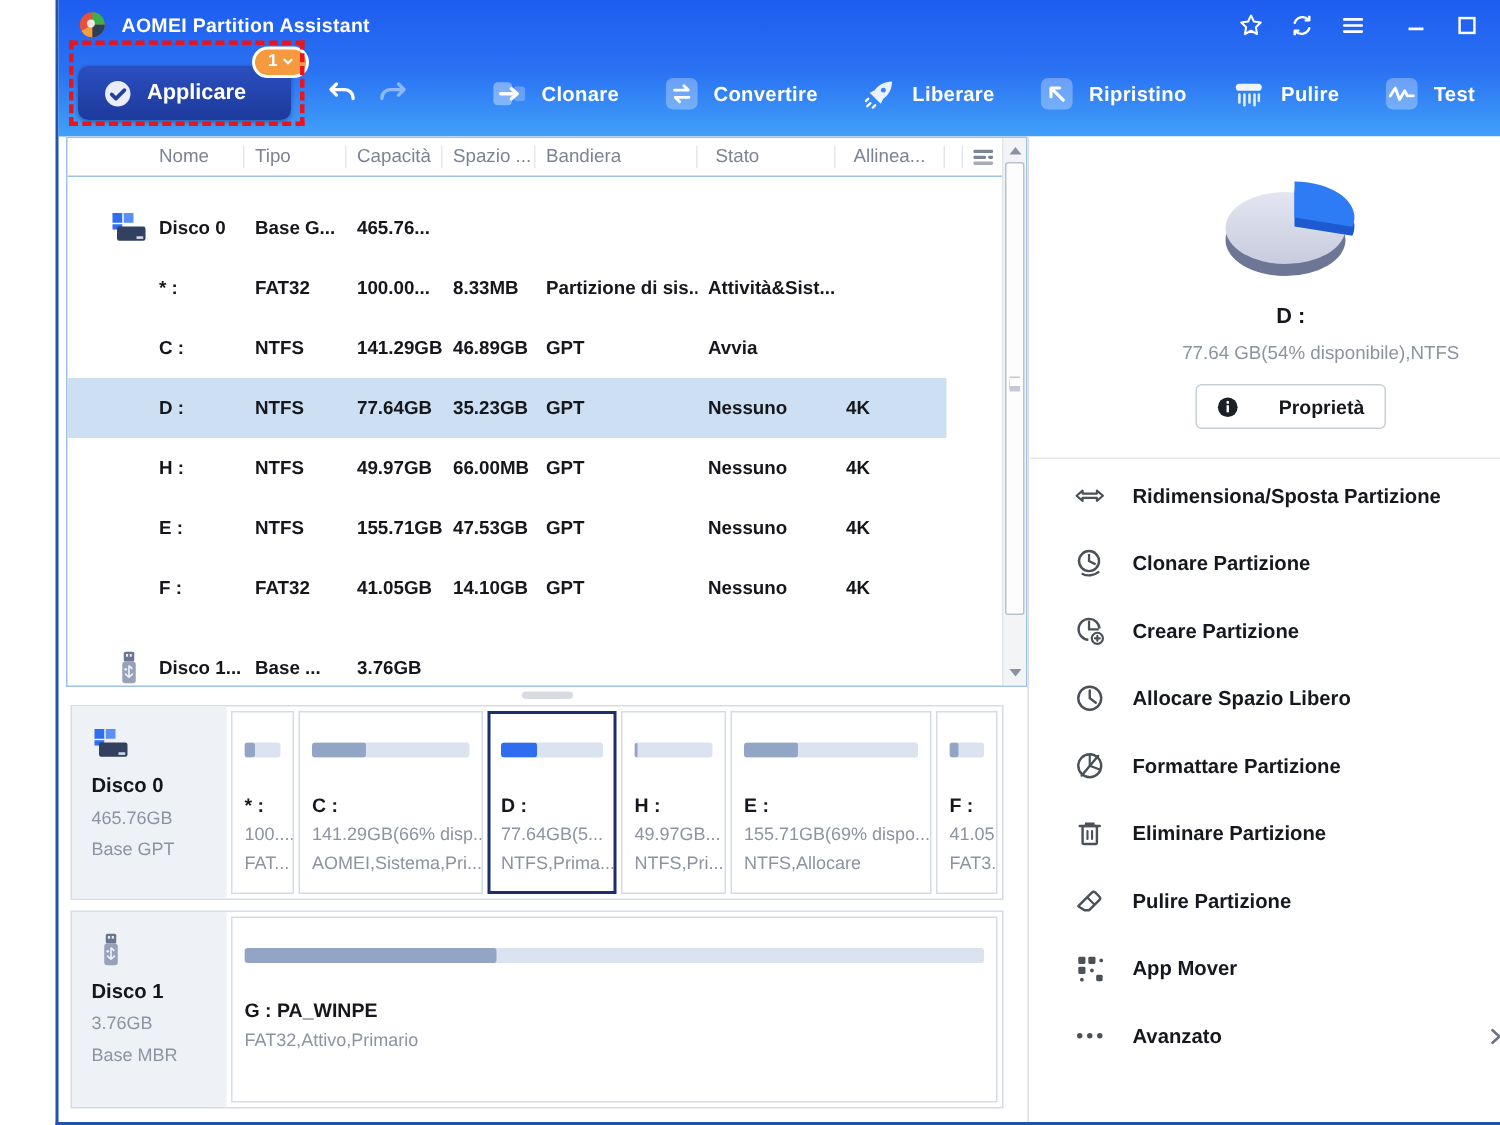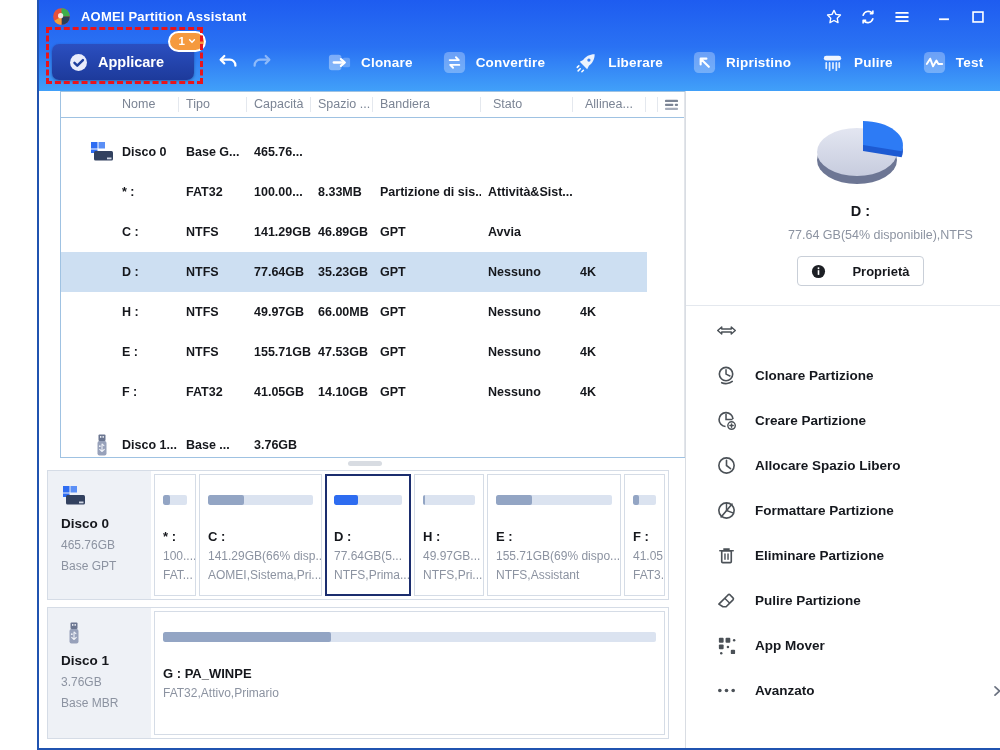--- a/index.html
+++ b/index.html
@@ -45,21 +45,21 @@
   .tb-item .ic{width:25px;height:25px;display:inline-flex;}
   .tb-item .ic svg{width:100%;height:100%;}
   .tb-item .lb{color:#fff;font-size:13.5px;font-weight:700;letter-spacing:.2px;}
 
   
   .content{display:flex;height:657px;}
   .left{width:646px;position:relative;}
   .right{flex:1;border-left:1px solid #d9dde3;position:relative;background:#fff;}
 
   
-  .table-panel{position:absolute;left:21px;top:0;width:641px;height:367px;border:1px solid var(--panel-border);background:#fff;overflow:hidden;}
+  .table-panel{position:absolute;left:5px;top:0;width:641px;height:367px;border:1px solid var(--panel-border);background:#fff;overflow:hidden;}
   .t-header{height:26px;display:grid;grid-template-columns:118px 68px 64px 62px 108px 92px 73px 1fr 26px;align-items:center;
     border-bottom:1px solid var(--panel-border);color:var(--header-text);font-size:12.5px;padding-right:16px;}
   .hc{padding-left:7px;height:15px;line-height:15px;border-right:1px solid #e4e8ee;overflow:hidden;white-space:nowrap;cursor:pointer;}
   .hc.first{padding-left:61px;}
   .hc.pad{padding-left:12px;}
   .h-spacer{height:15px;border-right:1px solid #e4e8ee;}
   .h-ic{display:flex;justify-content:center;align-items:center;height:100%;cursor:pointer;}
   .h-ic svg{width:15px;height:15px;}
   .t-body{padding-top:14px;}
   .trow{width:586px;height:40px;display:grid;grid-template-columns:118px 68px 64px 62px 108px 92px 74px;align-items:center;
@@ -444,21 +444,21 @@
                 <div class="plabel">H :</div>
                 <div class="psize">49.97GB...</div>
                 <div class="pfs">NTFS,Pri...</div>
               </div>
               <div class="part" style="width: 134px;">
                 <div class="bar">
                   <i style="width: 31%;"></i>
                 </div>
                 <div class="plabel">E :</div>
                 <div class="psize">155.71GB(69% dispo...</div>
-                <div class="pfs">NTFS,Assistant</div>
+                <div class="pfs">NTFS,Allocare</div>
               </div>
               <div class="part" style="width: 41px;">
                 <div class="bar">
                   <i style="width: 28%;"></i>
                 </div>
                 <div class="plabel">F :</div>
                 <div class="psize">41.05...</div>
                 <div class="pfs">FAT3...</div>
               </div>
             </div>
@@ -516,20 +516,21 @@
         <span>Proprietà</span>
       </button>
       <div class="rsep"></div>
       <ul class="actions" id="actions">
           <li class="action">
             <span class="aic">
               <svg viewBox="0 0 22 22">
                 <path d="M1.8 11l4.2-3.6v2.1h10v-2.1L20.2 11 16 14.6v-2.1H6v2.1z" fill="none" stroke="#4b5157" stroke-width="1.5" stroke-linejoin="round"></path>
               </svg>
             </span>
+            <span class="albl">Ridimensiona/Sposta Partizione</span>
           </li>
           <li class="action">
             <span class="aic">
               <svg viewBox="0 0 22 22">
                 <circle cx="10.5" cy="9.5" r="7" fill="none" stroke="#4b5157" stroke-width="1.7"></circle>
                 <path d="M10.5 4.5v5l4.6 2.3" fill="none" stroke="#4b5157" stroke-width="1.6"></path>
                 <path d="M6 18.5c3.2 1.6 8 1.2 11-1.3" fill="none" stroke="#4b5157" stroke-width="1.7" stroke-linecap="round"></path>
               </svg>
             </span>
             <span class="albl">Clonare Partizione</span>

